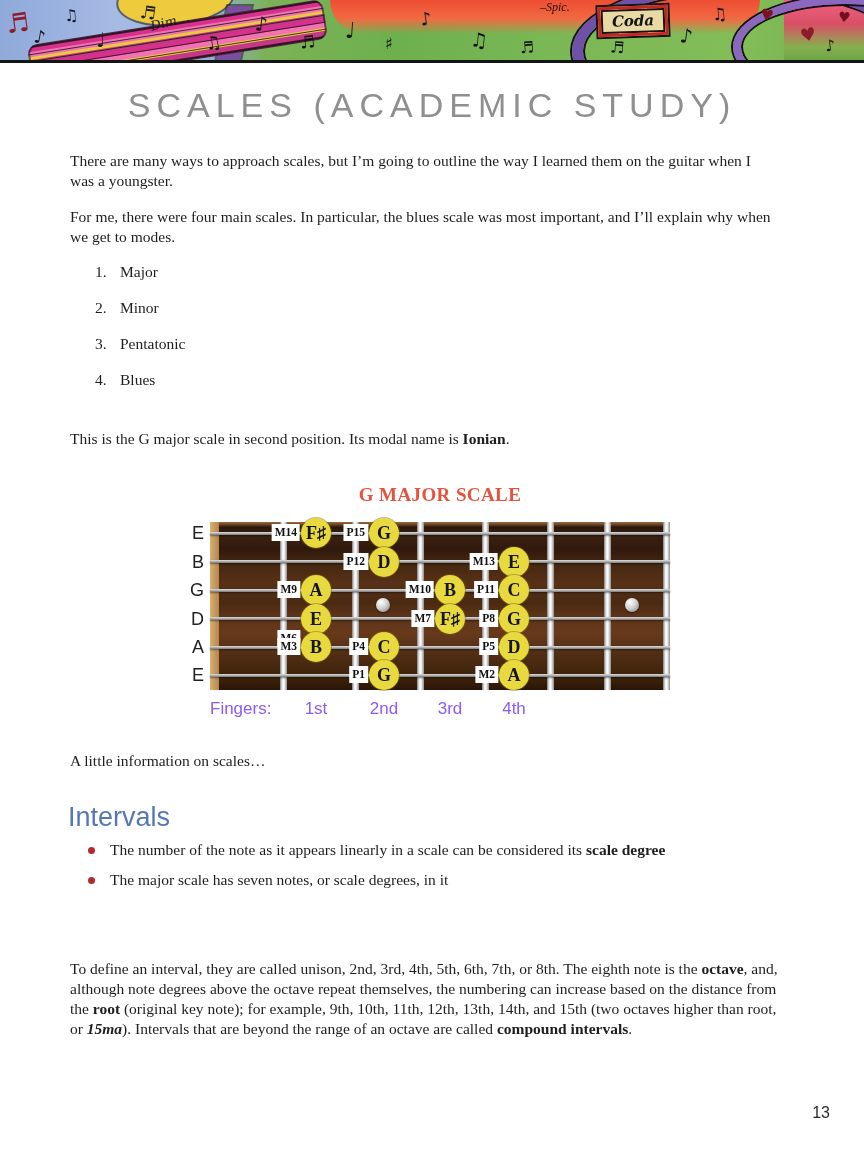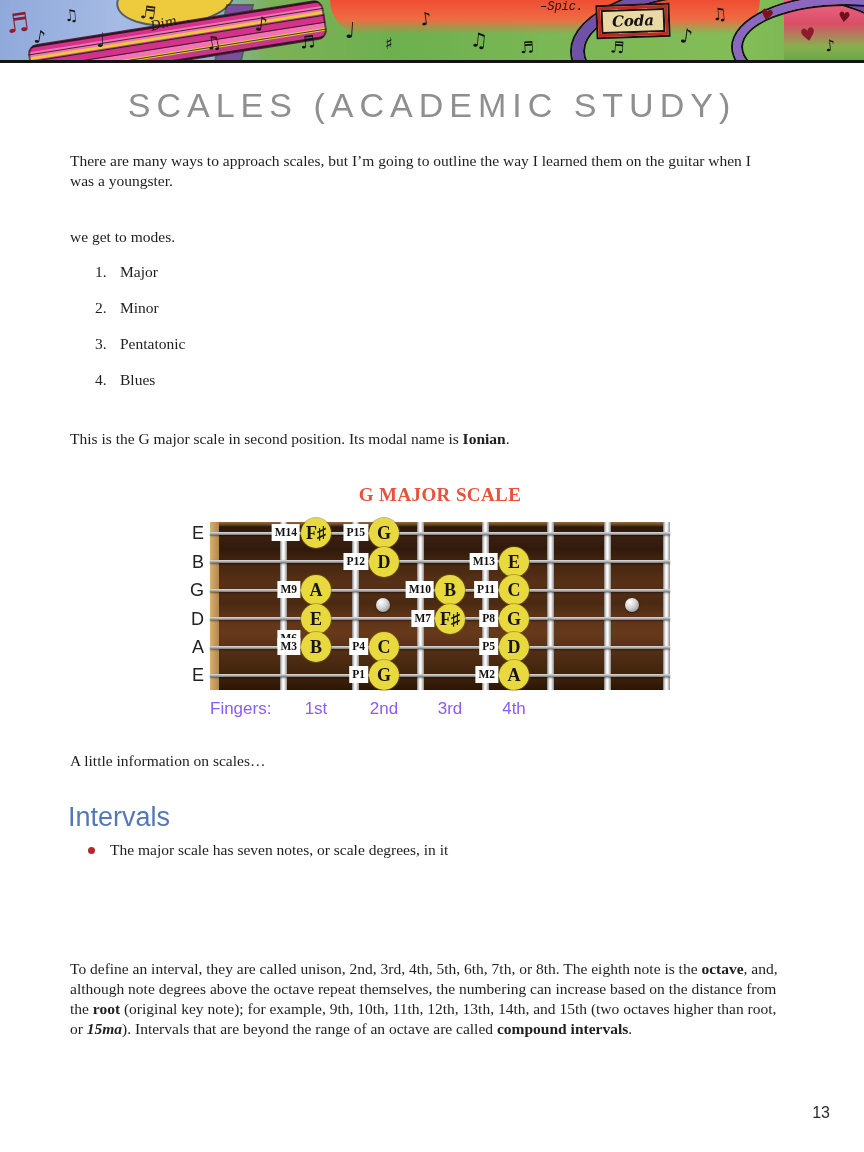--- a/index.html
+++ b/index.html
@@ -27,21 +27,21 @@
   .hdr-road{border-radius:50%;}
   .r1{right:-50px;bottom:-62px;width:320px;height:120px;border:11px solid #6f52a8;
       box-shadow:0 0 0 2px #141414,inset 0 0 0 2px #141414;}
   .r2{right:-95px;bottom:-38px;width:210px;height:86px;border:8px solid #8a68c0;
       box-shadow:0 0 0 2px #141414,inset 0 0 0 2px #141414;}
   .hdr-coda{left:598px;top:6px;padding:3px 11px;background:#e9d9a4;border:3px solid #c32722;
       box-shadow:0 0 0 2px #151515,inset 0 0 0 2px #151515;transform:rotate(-2deg);
       font-family:"DejaVu Serif",serif;font-style:italic;font-weight:bold;font-size:15px;color:#141414;}
   .hdr-dim{left:150px;top:14px;transform:rotate(-14deg);font-family:"DejaVu Serif",serif;
       font-style:italic;font-size:13px;color:#17171c;}
-  .hdr-spic{left:540px;top:0;font-family:Liberation Mono, monospace;font-style:italic;
+  .hdr-spic{left:540px;top:0;font-family:Liberation Serif, serif;font-style:italic;
       font-size:12px;color:#23100e;}
   .doodle{position:absolute;font-family:"DejaVu Sans",sans-serif;line-height:1;}
 
   
   .title{position:absolute;top:86px;left:0;width:864px;text-align:center;
          font-family:"Liberation Sans",sans-serif;font-size:34px;letter-spacing:6px;
          font-weight:400;color:#8f8f8f;white-space:nowrap;}
   .para{position:absolute;left:70px;width:735px;font-size:15.5px;line-height:20px;}
   .p1{top:151px}.p2{top:207px}
   .lead{top:429px}
@@ -124,37 +124,38 @@
       <span class="doodle" style="left: 712px; top: 6px; font-size: 17px; color: rgb(18, 18, 24); transform: rotate(-6deg);">♫</span>
       <span class="doodle" style="left: 760px; top: 8px; font-size: 15px; color: rgb(124, 17, 32); transform: rotate(12deg);">♥</span>
       <span class="doodle" style="left: 800px; top: 26px; font-size: 18px; color: rgb(142, 27, 44); transform: rotate(-10deg);">♥</span>
       <span class="doodle" style="left: 838px; top: 10px; font-size: 14px; color: rgb(112, 16, 32); transform: rotate(6deg);">♥</span>
       <span class="doodle" style="left: 825px; top: 38px; font-size: 16px; color: rgb(20, 20, 26); transform: rotate(-5deg);">♪</span>
     </div>
 
   <div class="title" style="color: rgb(143, 143, 143);">SCALES (ACADEMIC STUDY)</div>
 
   <div class="para p1"><span>There are many ways to approach scales, but I’m going to outline the way I learned them on the guitar when I</span><br><span>was a youngster.</span></div>
-  <div class="para p2"><br><span>we get to modes.</span></div>
+  <div class="para p2"><span>For me, there were four main scales. In particular, the blues scale was most important, and I’ll explain why when</span><br><span>we get to modes.</span></div>
 
   <div class="list">
       <div class="list-row"><span class="list-num">1.</span><span>Major</span></div>
       <div class="list-row"><span class="list-num">2.</span><span>Minor</span></div>
       <div class="list-row"><span class="list-num">3.</span><span>Pentatonic</span></div>
       <div class="list-row"><span class="list-num">4.</span><span>Blues</span></div>
     </div>
 
   <div class="para lead"><span>This is the G major scale in second position. Its modal name is </span><span class="b">Ionian</span><span>.</span></div>
 
   <div class="dg-title" style="color: rgb(232, 81, 60);">G MAJOR SCALE</div>
 
   <div class="note-line">A little information on scales…</div>
 
   <div class="sec-h" style="color: rgb(84, 120, 182);">Intervals</div>
   <div class="bullets">
+      <div class="bullet-row"><div class="bdot" style="background: rgb(181, 40, 44);"></div><span>The number of the note as it appears linearly in a scale can be considered its </span><span class="b">scale degree</span></div>
       <div class="bullet-row"><div class="bdot" style="background: rgb(181, 40, 44);"></div><span>The major scale has seven notes, or scale degrees, in it</span></div>
     </div>
 
   <div class="para closing"><span>To define an interval, they are called unison, 2nd, 3rd, 4th, 5th, 6th, 7th, or 8th. The eighth note is the </span><span class="b">octave</span><span>, and,</span><br><span>although note degrees above the octave repeat themselves, the numbering can increase based on the distance from</span><br><span>the </span><span class="b">root</span><span> (original key note); for example, 9th, 10th, 11th, 12th, 13th, 14th, and 15th (two octaves higher than root,</span><br><span>or </span><span class="b i">15ma</span><span>). Intervals that are beyond the range of an octave are called </span><span class="b">compound intervals</span><span>.</span></div>
 
   <div class="pagenum">13</div>
 
 <div class="fboard">
       <div class="nut"></div>
       <div class="fret" style="left: 70px;"></div>

